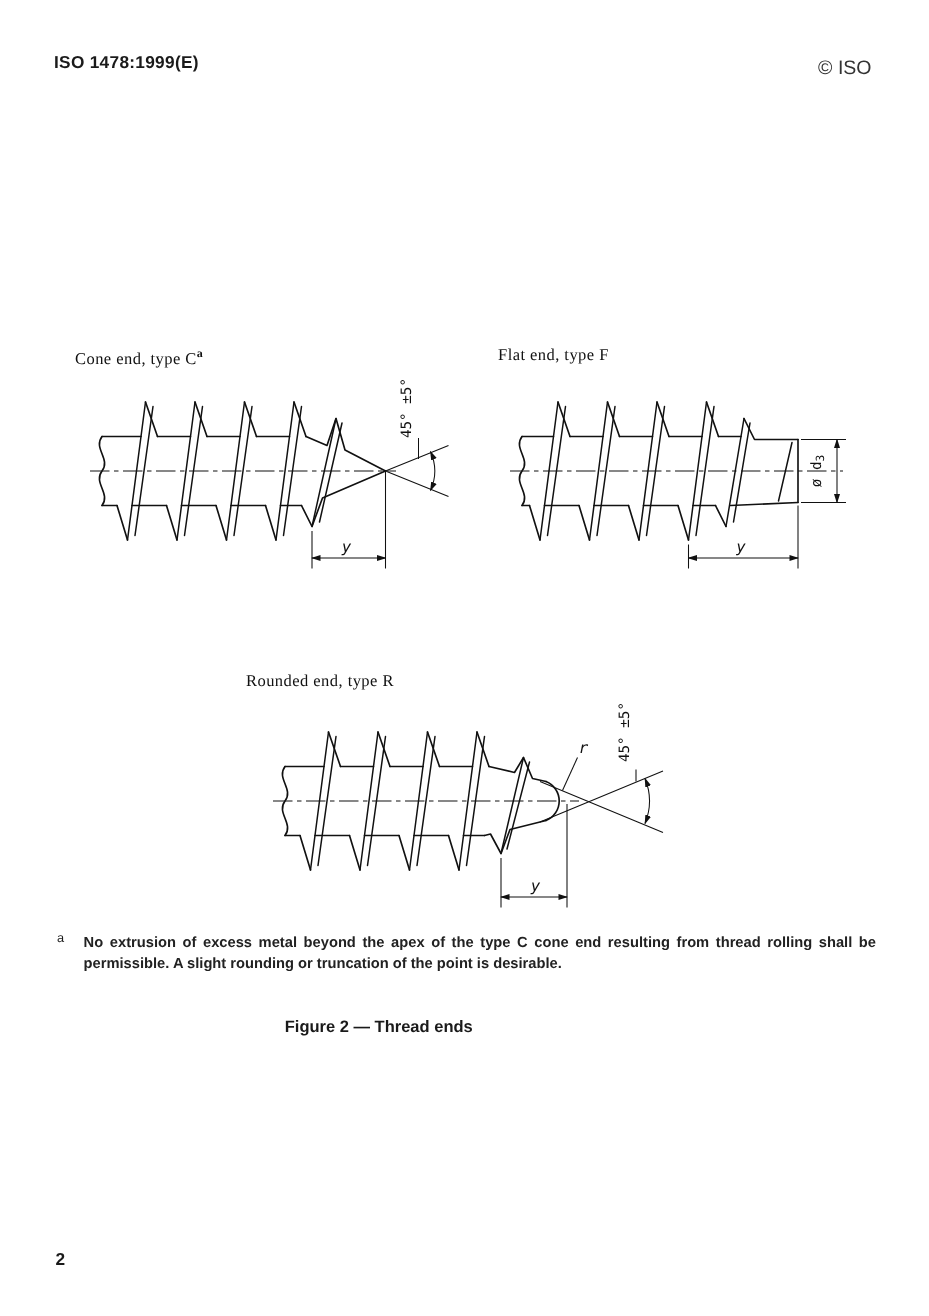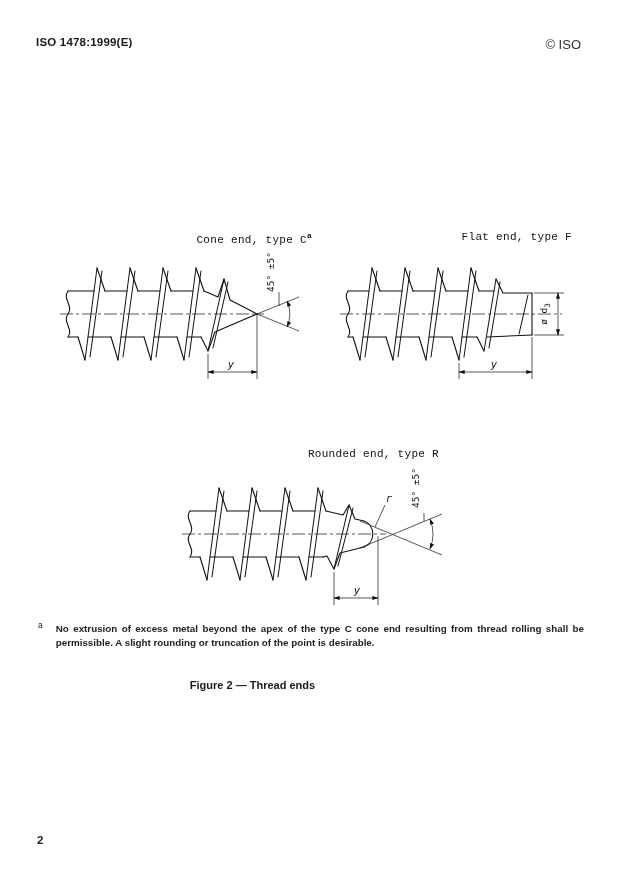--- a/index.html
+++ b/index.html
@@ -8,22 +8,22 @@
     font-family:"Liberation Sans",sans-serif;color:#1a1a1a;overflow:hidden;
   }
   .hdr-left{
     position:absolute;left:36px;top:36px;
     font-size:11.5px;font-weight:bold;letter-spacing:.2px;text-align:right;
   }
   .hdr-right{
     position:absolute;right:38px;top:37px;font-size:13px;color:#333;
   }
   .fig-title{
-    position:absolute;text-align:right;
-    font-family:Liberation Mono, monospace;font-size:11px;color:#111;
+    position:absolute;text-align:left;
+    font-family:Liberation Serif, serif;font-size:11px;color:#111;
     letter-spacing:.3px;
   }
   .fig-title sup{font-size:8px;font-weight:bold;}
   .drawing{position:absolute;}
   svg{overflow:visible;}
   svg text{
     font-family:"DejaVu Sans Mono",monospace;font-size:9.5px;fill:#111;
   }
   svg text.it{font-style:italic;font-size:10.5px;}
   .outline{fill:none;stroke:#111;stroke-width:1.1;stroke-linejoin:round;stroke-linecap:round;}

